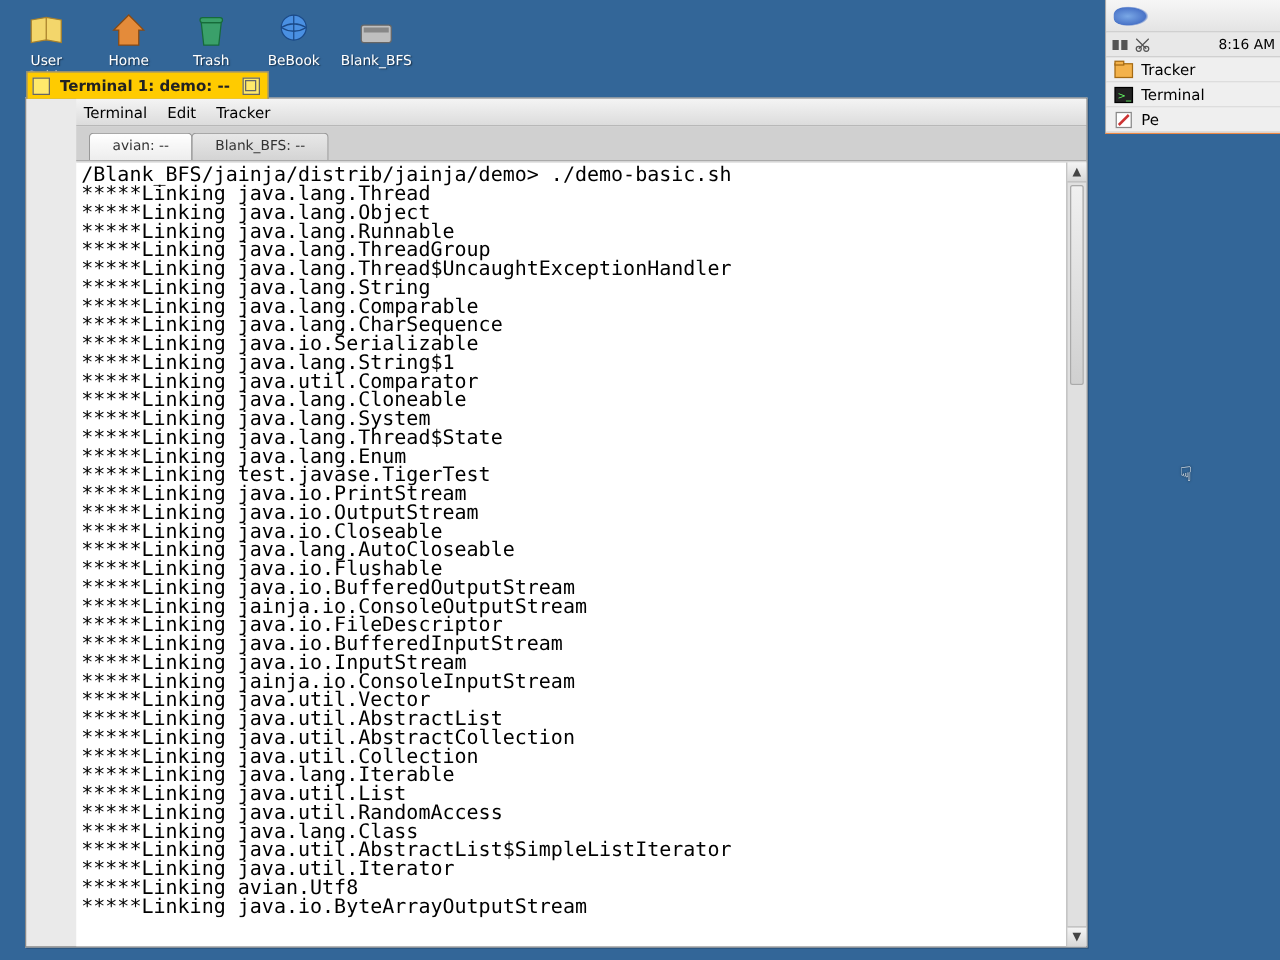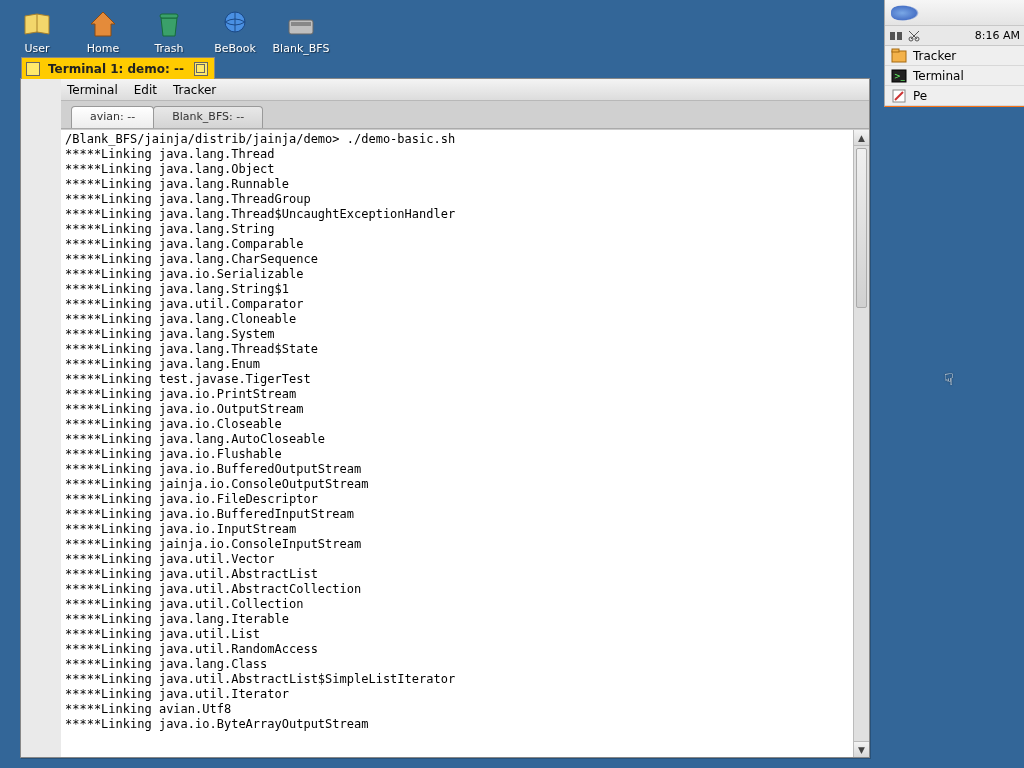--- a/index.html
+++ b/index.html
@@ -138,21 +138,21 @@
 }
 
 .terminal-area {
   position: relative;
   background: #fff;
   height: calc(100% - 50px);
   border-top: 1px solid #ccc;
 }
 .terminal-content {
   font-family: "DejaVu Sans Mono", monospace;
-  font-size: 12px;
+  font-size: 16px;
   line-height: 15px;
   white-space: pre;
   color: #000;
   padding: 2px 4px;
   overflow: hidden;
 }
 .scrollbar {
   position: absolute; right: 0; top: 0; bottom: 0;
   width: 16px;
   background: #e0e0e0;

